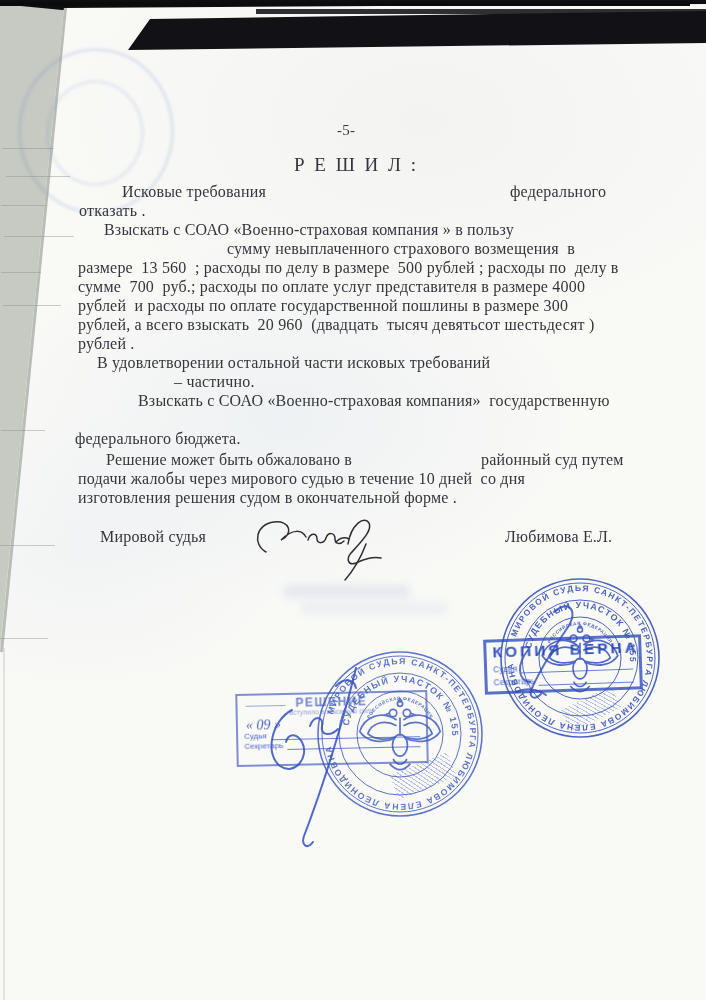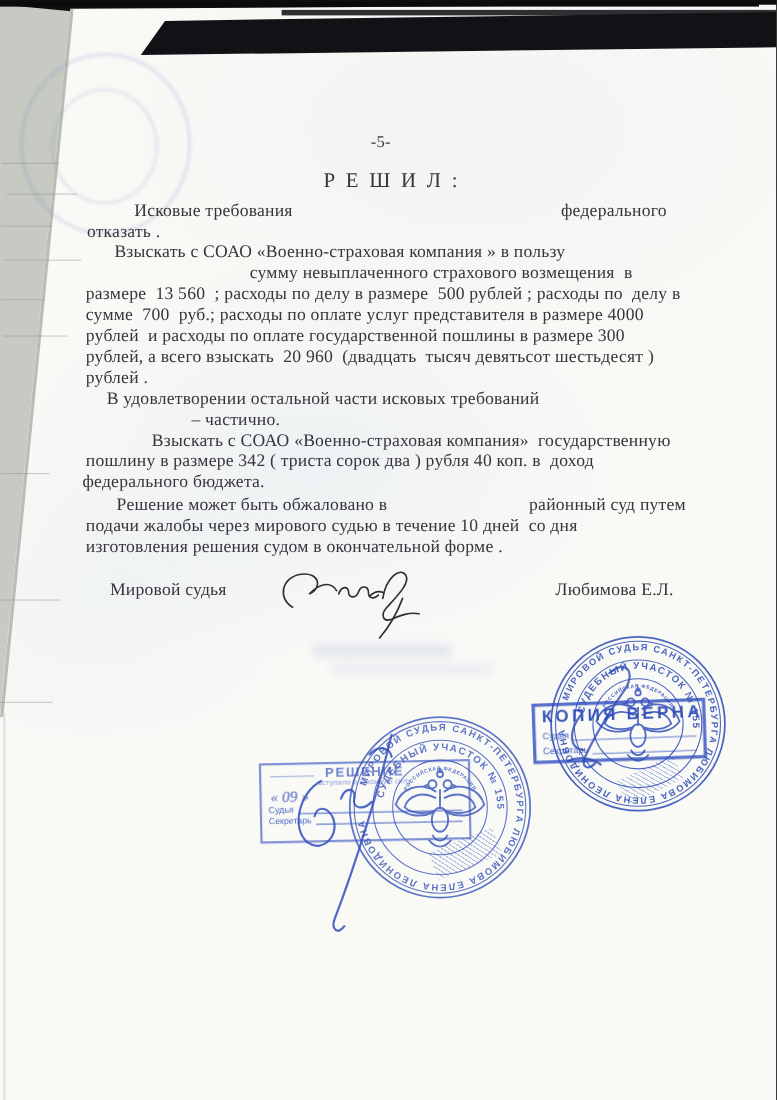--- a/index.html
+++ b/index.html
@@ -88,21 +88,20 @@
   <div class="line" style="left:104px;top:220px;">Взыскать с СОАО «Военно-страховая компания » в пользу</div>
   <div class="line" style="left:227px;top:239px;">сумму невыплаченного страхового возмещения  в</div>
   <div class="line" style="left:78px;top:258px;">размере  13 560  ; расходы по делу в размере  500 рублей ; расходы по  делу в</div>
   <div class="line" style="left:78px;top:277px;">сумме  700  руб.; расходы по оплате услуг представителя в размере 4000</div>
   <div class="line" style="left:78px;top:296px;">рублей  и расходы по оплате государственной пошлины в размере 300</div>
   <div class="line" style="left:78px;top:315px;text-align:right;">рублей, а всего взыскать  20 960  (двадцать  тысяч девятьсот шестьдесят )</div>
   <div class="line" style="left:78px;top:334px;">рублей .</div>
   <div class="line" style="left:97px;top:353px;">В удовлетворении остальной части исковых требований</div>
   <div class="line" style="left:174px;top:372px;">– частично.</div>
   <div class="line" style="left:106px;top:391px;margin-left:32px;">Взыскать с СОАО «Военно-страховая компания»  государственную</div>
-  <div class="line" style="left:78px;top:410px;">пошлину в размере 342 ( триста сорок два ) рубля 40 коп. в  доход</div>
   <div class="line" style="left:75px;top:429px;">федерального бюджета.</div>
   <div class="line" style="left:106px;top:450px;">Решение может быть обжаловано в</div>
   <div class="line" style="left:481px;top:450px;">районный суд путем</div>
   <div class="line" style="left:78px;top:469px;">подачи жалобы через мирового судью в течение 10 дней  со дня</div>
   <div class="line" style="left:78px;top:488px;">изготовления решения судом в окончательной форме .</div>
   <div class="line" style="left:100px;top:527px;">Мировой судья</div>
   <div class="line" style="left:505px;top:527px;">Любимова Е.Л.</div>
 
   <svg class="sig" style="left:248px;top:512px;" width="170" height="70" viewBox="0 0 170 70">
     <g fill="none" stroke="#2e2e34" stroke-width="1.5" stroke-linecap="round">

